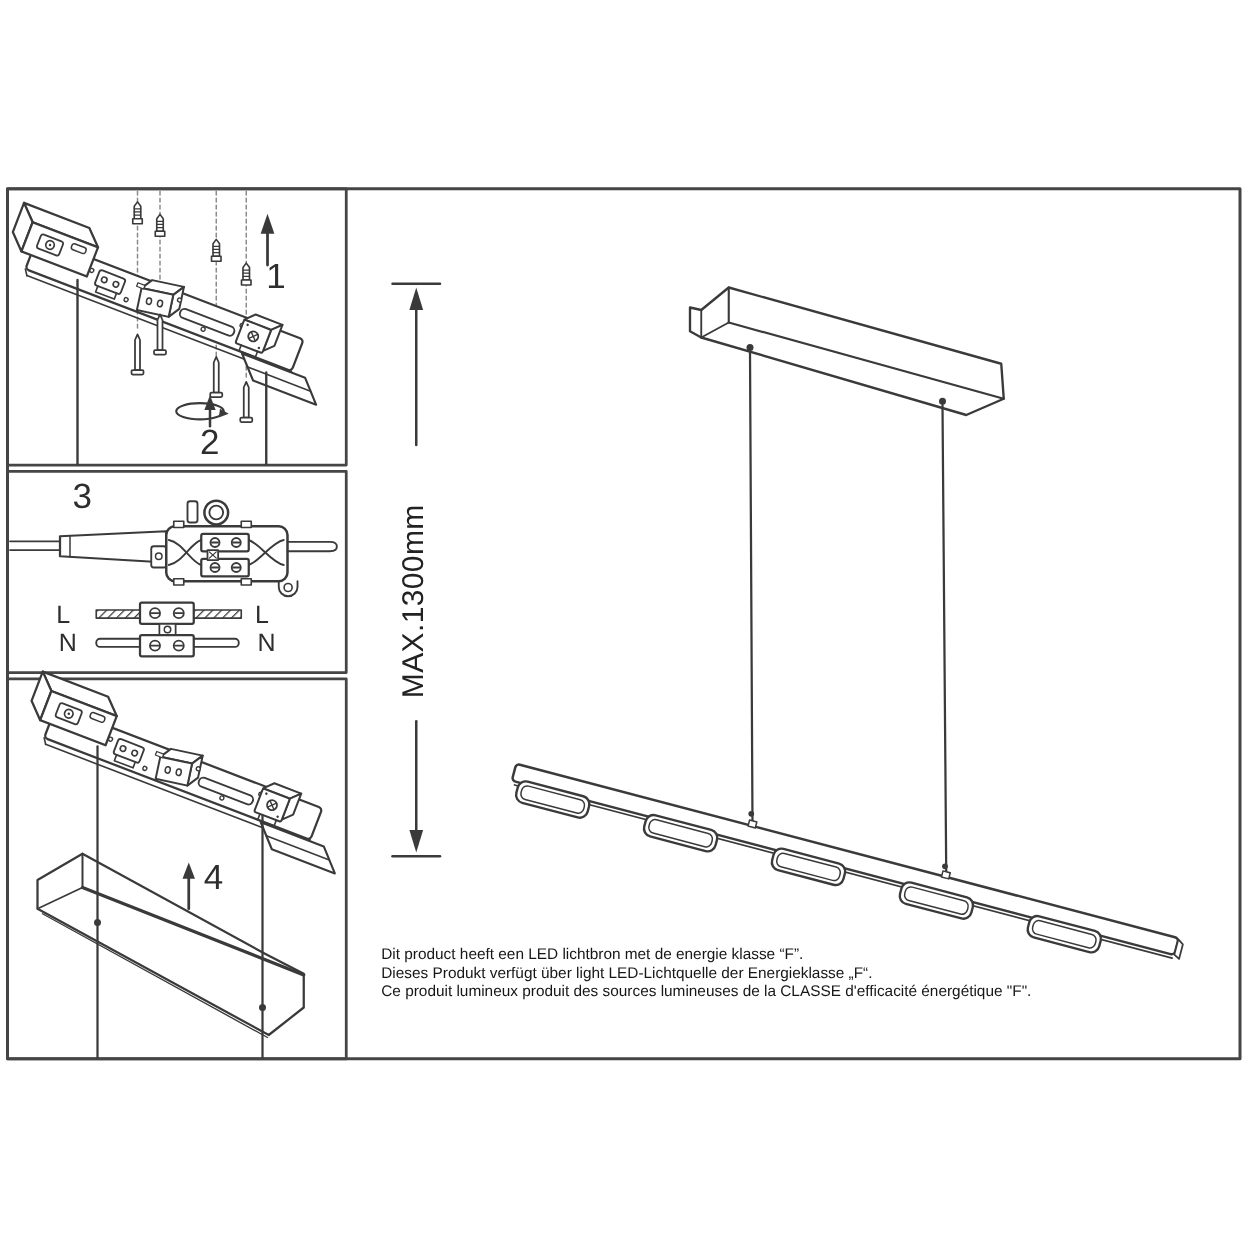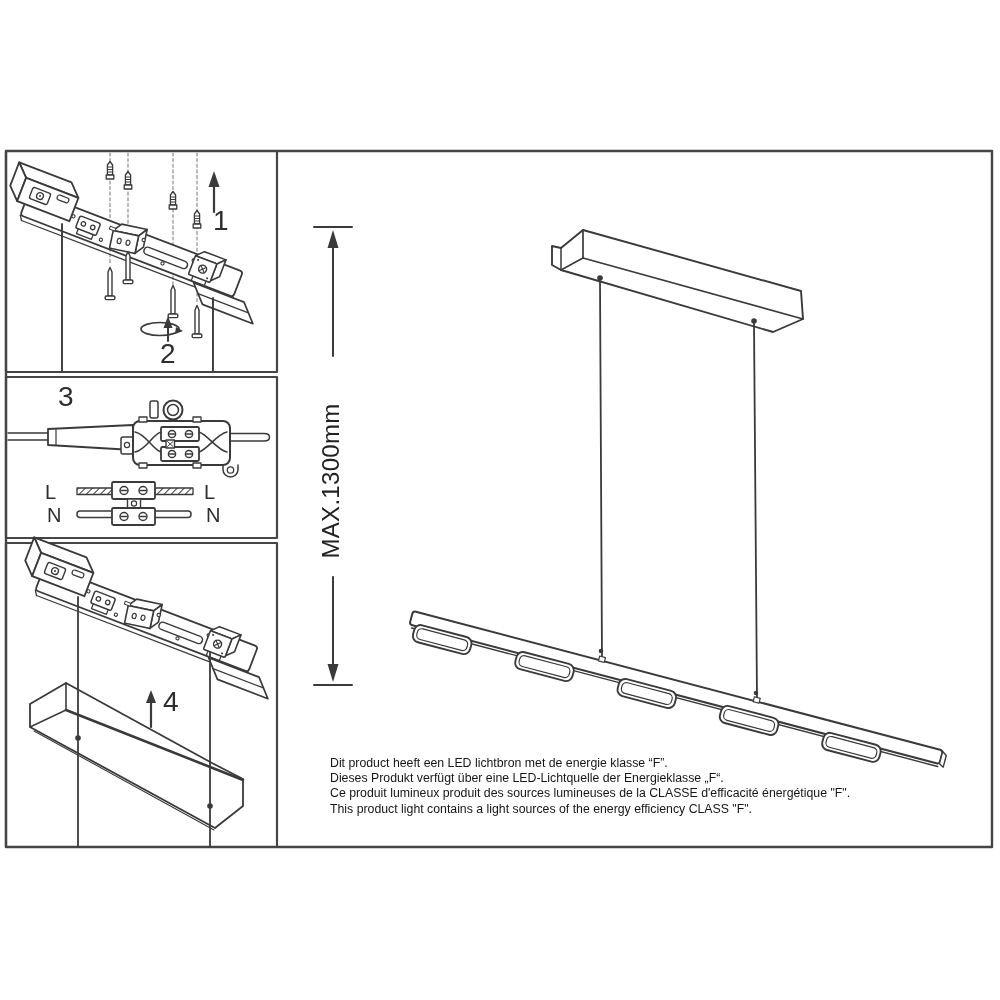--- a/index.html
+++ b/index.html
@@ -4,21 +4,21 @@
 <style>
   html,body{margin:0;padding:0;background:#fff;}
   .stage{position:relative;width:1000px;height:1000px;background:#fff;
          font-family:"Liberation Sans", sans-serif;overflow:hidden;}
   .art{position:absolute;left:0;top:0;}
   .num{position:absolute;font-size:28px;color:#2e2e2e;line-height:1;}
   .ln{position:absolute;font-size:20px;color:#2e2e2e;line-height:1;}
   .dim-label{position:absolute;left:331px;top:481px;white-space:nowrap;
              transform:translate(-50%,-50%) rotate(-90deg);
              font-size:24px;color:#222;letter-spacing:.3px;}
-  .notes{position:absolute;left:330px;top:756px;font-size:12.3px;
+  .notes{position:absolute;left:305px;top:756px;font-size:12.3px;
          line-height:15.2px;color:#161616;white-space:nowrap;}
 </style>
 </head>
 <body>
 
 <div class="stage">
 
 <svg class="art" width="1000" height="1000" viewBox="0 0 1000 1000">
   <defs>
     <pattern id="hatch" width="5" height="5" patternUnits="userSpaceOnUse" patternTransform="rotate(45)">
@@ -283,18 +283,17 @@
 
 <div class="ln" style="left:45px;top:482px;">L</div>
 <div class="ln" style="left:47px;top:505px;">N</div>
 <div class="ln" style="left:204px;top:482px;">L</div>
 <div class="ln" style="left:206px;top:505px;">N</div>
 
 <div class="dim-label">MAX.1300mm</div>
 
 <div class="notes">
   <div>Dit product heeft een LED lichtbron met de energie klasse “F”.</div>
-  <div>Dieses Produkt verfügt über eine LED-Lichtquelle der Energieklasse „F“.</div>
+  <div>Dieses Produkt verfügt über light LED-Lichtquelle der Energieklasse „F“.</div>
   <div>Ce produit lumineux produit des sources lumineuses de la CLASSE d'efficacité énergétique "F".</div>
-  <div>This product light contains a light sources of the energy efficiency CLASS "F".</div>
 </div>
 
 </div>
 
 </body></html>

